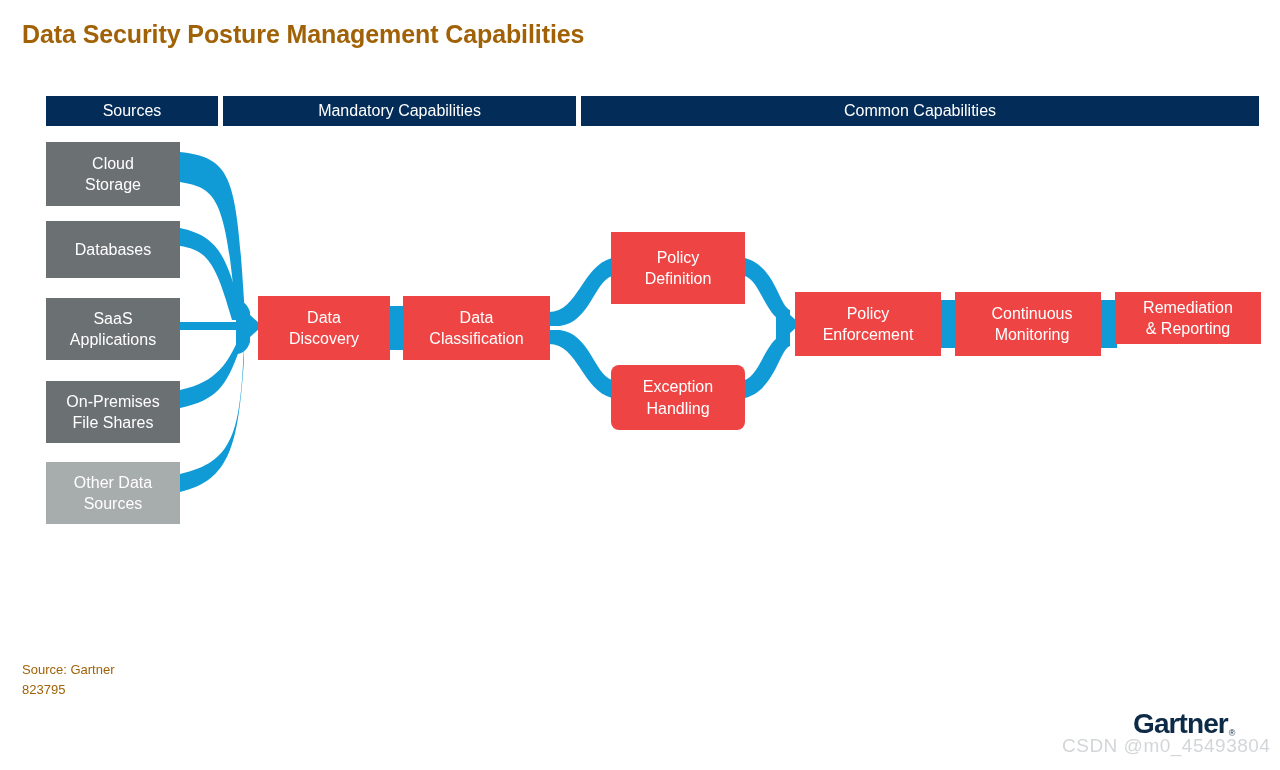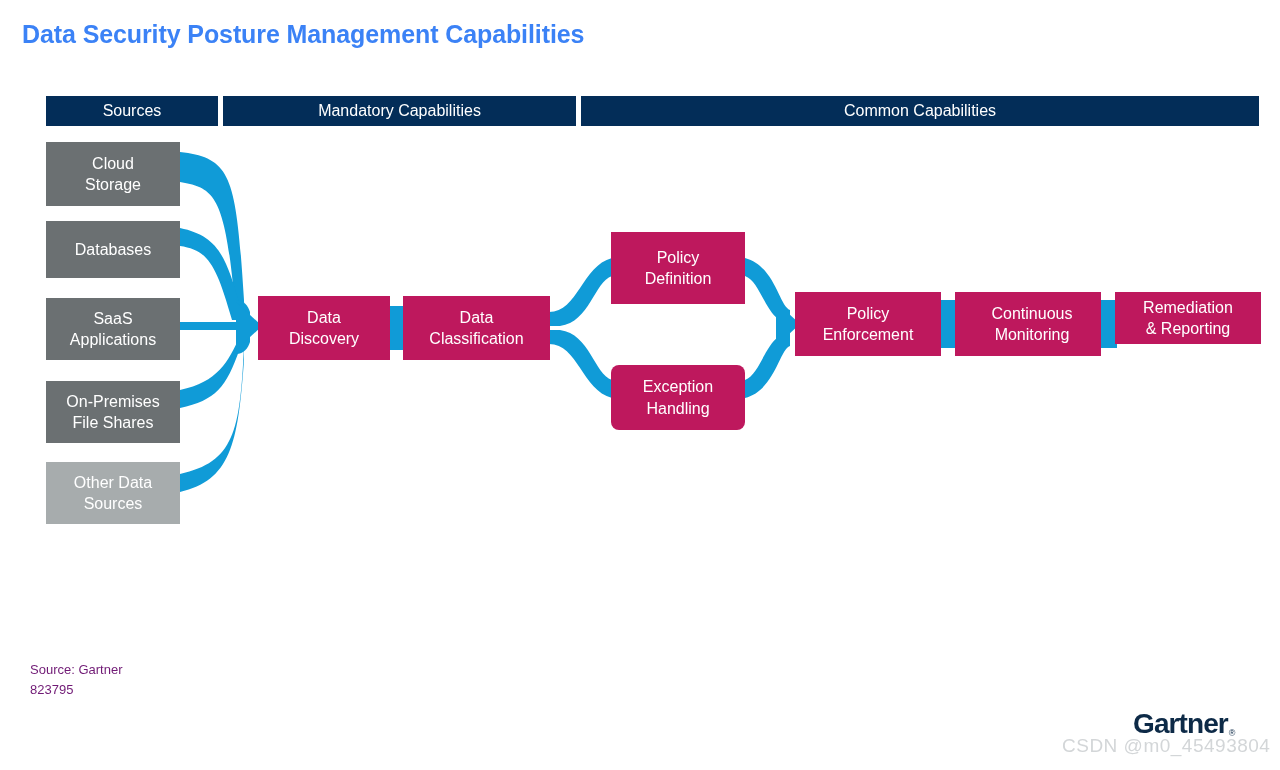--- a/index.html
+++ b/index.html
@@ -15,21 +15,21 @@
     overflow: hidden;
   }
 
   
   #page-title {
     position: absolute;
     left: 22px;
     top: 20px;
     font-size: 25px;
     font-weight: bold;
-    color: #3b82f6;
+    color: #a16207;
     letter-spacing: -0.1px;
     white-space: nowrap;
   }
 
   
   .band {
     position: absolute;
     top: 96px;
     height: 30px;
     background: #032d58;
@@ -53,21 +53,21 @@
     justify-content: center;
     text-align: center;
     color: #ffffff;
     font-size: 16px;
     line-height: 1.32;
     box-sizing: border-box;
     z-index: 5;
   }
   .node.src       { background: #6b7072; }
   .node.src-light { background: #a7acad; }
-  .node.cap       { background: #be185d; }
+  .node.cap       { background: #ef4444; }
 
   
   #node-cloud-storage   { left: 46px; top: 142px; width: 134px; height: 64px; }
   #node-databases       { left: 46px; top: 221px; width: 134px; height: 57px; text-align: right; }
   #node-saas            { left: 46px; top: 298px; width: 134px; height: 62px; }
   #node-onprem          { left: 46px; top: 381px; width: 134px; height: 62px; }
   #node-other           { left: 46px; top: 462px; width: 134px; height: 62px; }
 
   
   #node-data-discovery      { left: 258px;  top: 296px; width: 132px; height: 64px; }
@@ -85,24 +85,24 @@
     top: 0;
     width: 1280px;
     height: 770px;
     z-index: 1;
     pointer-events: none;
   }
 
   
   #source-note {
     position: absolute;
-    left: 30px;
+    left: 22px;
     top: 660px;
     font-size: 13px;
-    color: #701a75;
+    color: #a16207;
     line-height: 1.5;
   }
   #source-note div { white-space: nowrap; }
 
   
   #watermark {
     position: absolute;
     left: 1062px;
     top: 735px;
     font-size: 19px;

